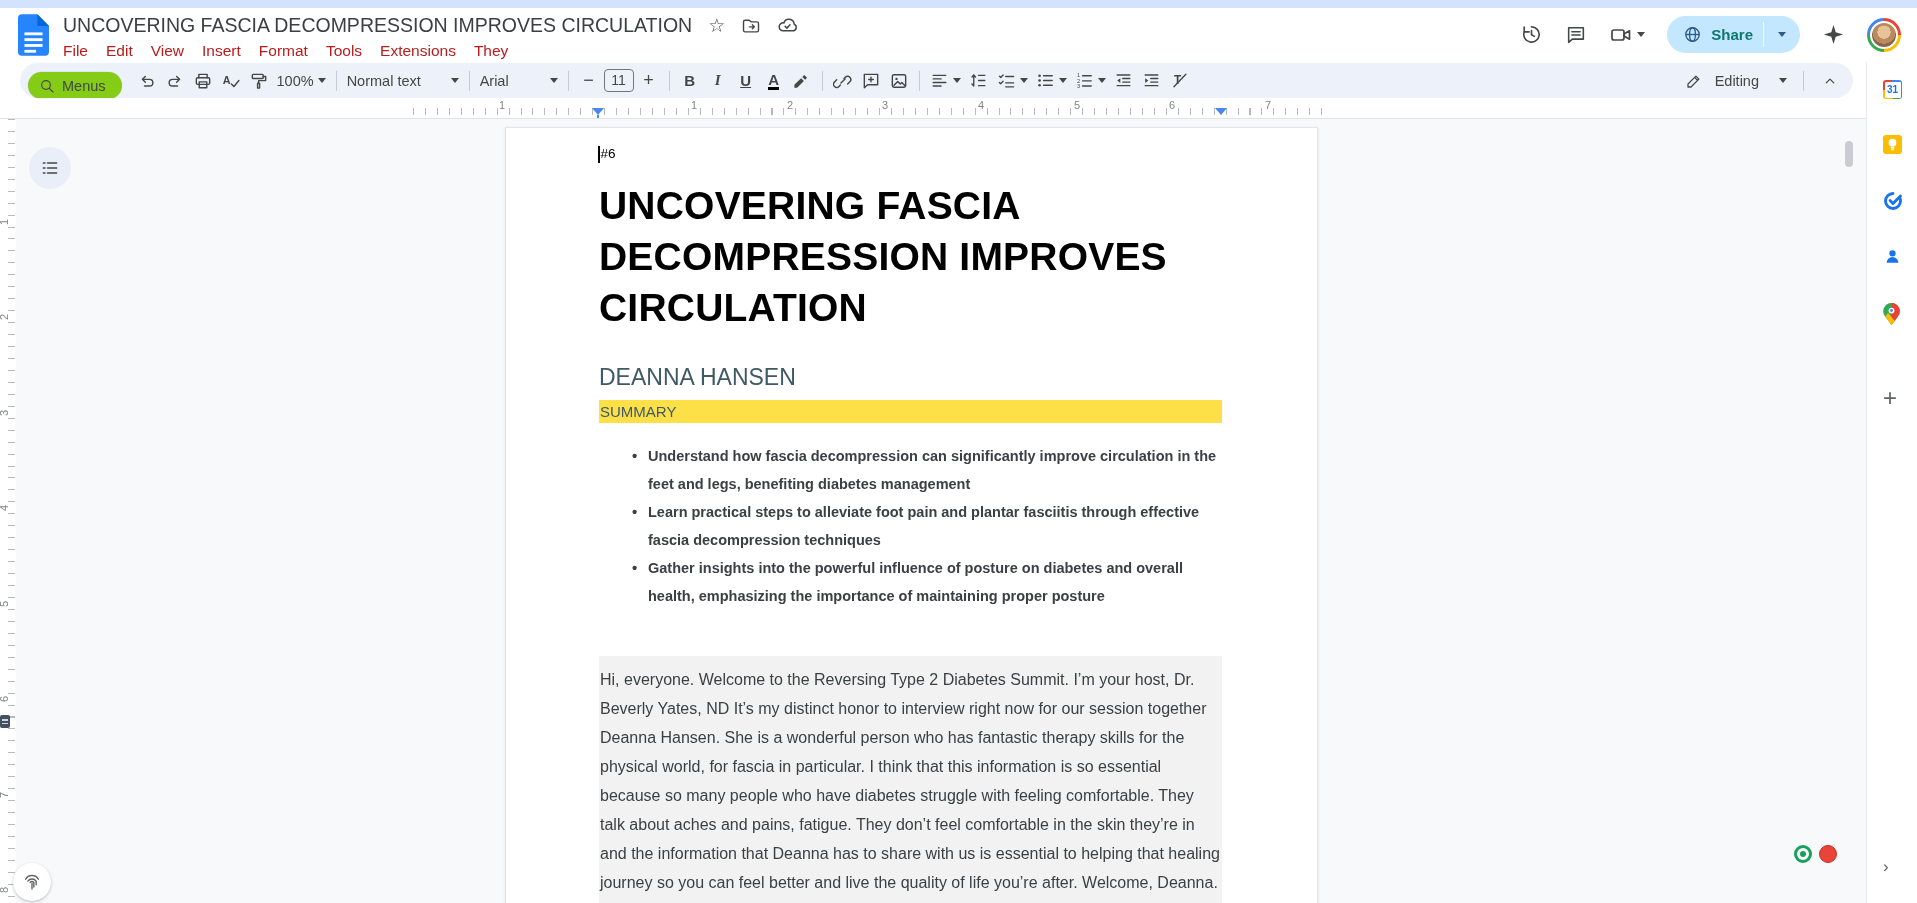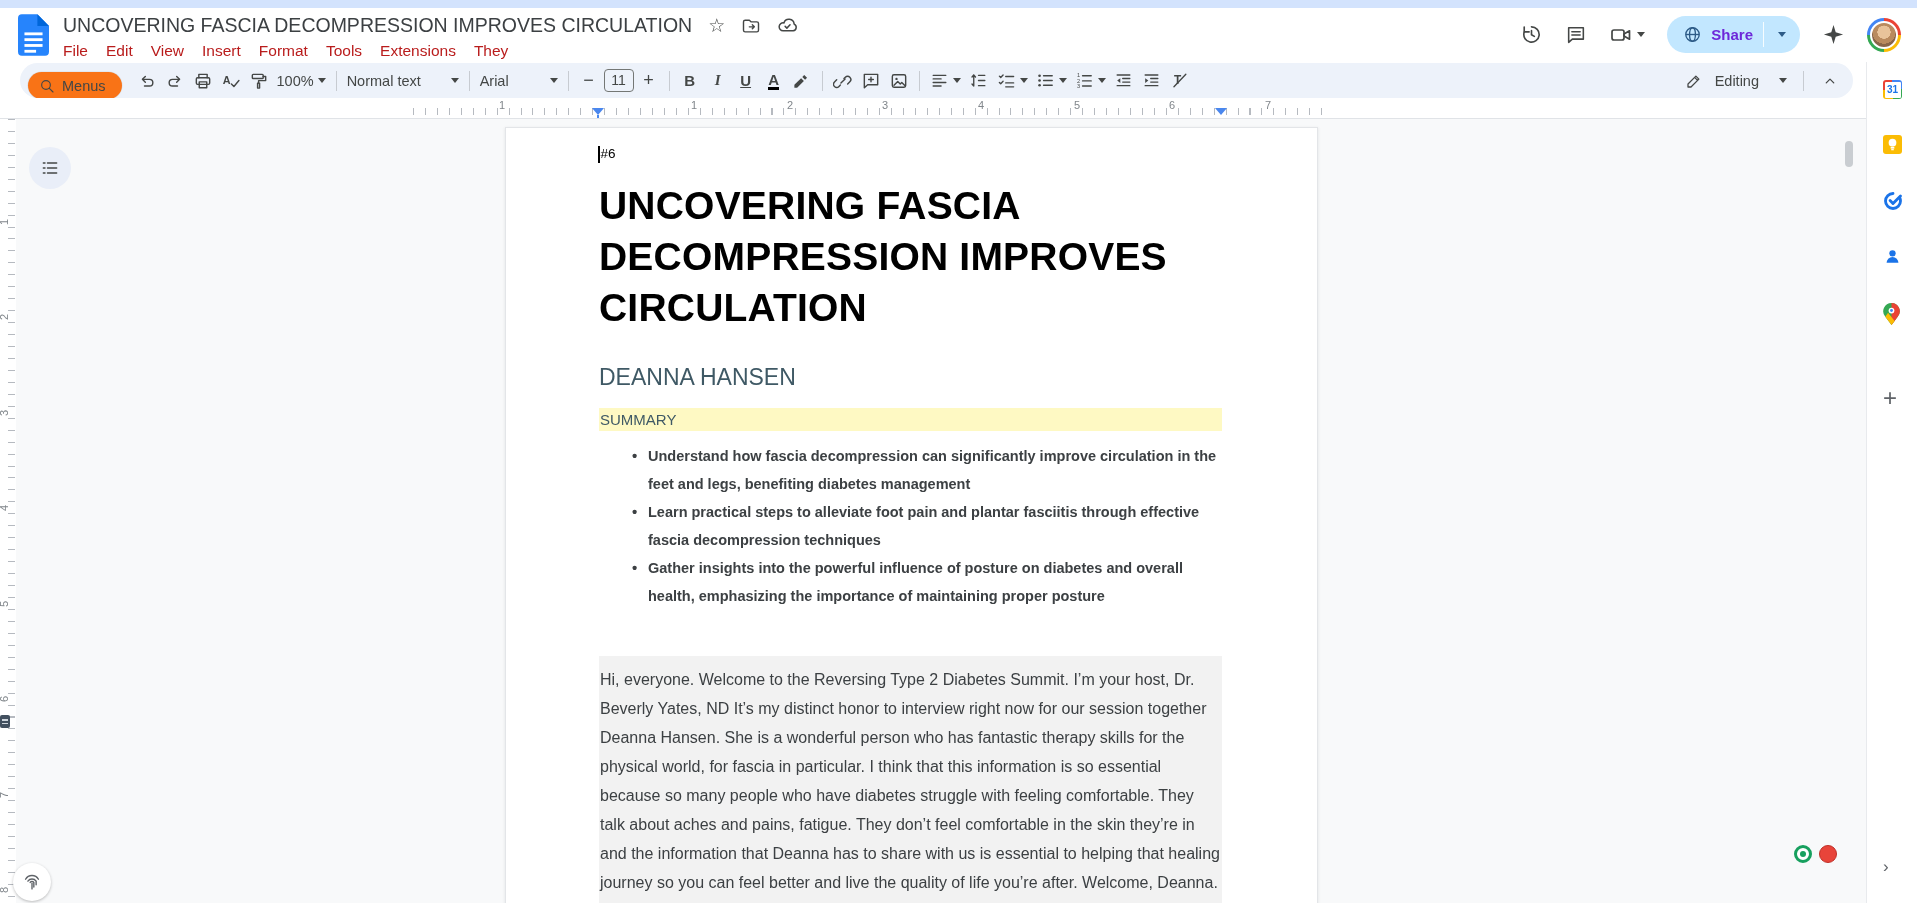--- a/index.html
+++ b/index.html
@@ -17,35 +17,35 @@
   .title-area { flex:0 1 auto; }
   .title-row { display:flex; align-items:center; gap:16px; margin-top:6px; }
   .doc-title { font-size:19.5px; color:#3c4043; white-space:nowrap; }
   .title-row .uic { color:#444746; font-size:19px; line-height:1; cursor:pointer; }
   .menubar { display:flex; gap:4px; margin-top:3px; margin-left:-7px; }
   .menubar span { font-size:15.5px; color:#b91c1c; padding:2px 7px; border-radius:4px; cursor:pointer; }
   .header-right { margin-left:auto; display:flex; align-items:center; gap:22px; padding:8px 16px 0 0; }
   .hbtn { display:flex; align-items:center; gap:4px; cursor:pointer; }
   .share-pill { display:flex; align-items:center; height:37px; background:#c2e7ff; border-radius:19px;
     padding:0 6px 0 16px; cursor:pointer; }
-  .share-pill .lbl { font-size:15px; font-weight:600; color:#6d28d9; margin:0 10px 0 9px; }
+  .share-pill .lbl { font-size:15px; font-weight:600; color:#0f766e; margin:0 10px 0 9px; }
   .share-div { width:1px; height:25px; background:rgba(255,255,255,.85); margin-right:6px; }
   .caret { width:0; height:0; border-left:4.5px solid transparent; border-right:4.5px solid transparent;
     border-top:5px solid #444746; display:inline-block; }
   .share-pill .caret { border-top-color:#2d5b87; margin:0 8px; }
   .avatar { width:34px; height:34px; border-radius:50%; padding:3px;
     background:conic-gradient(#ea4335 0 25%, #fbbc04 25% 50%, #34a853 50% 75%, #4285f4 75% 100%); cursor:pointer; }
   .avatar .ph { width:28px; height:28px; border-radius:50%; border:2px solid #fff;
     background:radial-gradient(circle at 50% 38%, #e8c39a 0 34%, #b98a5e 35% 60%, #8a6548 61%); }
 
   
   .toolbar-row { position:absolute; left:0; top:62px; width:1917px; height:36px; background:#fff; }
   .toolbar { position:absolute; left:20px; top:1px; width:1833px; height:35px; background:#edf2fa;
     border-radius:18px; display:flex; align-items:center; padding:0 10px 0 8px; }
-  .menus-pill { display:flex; align-items:center; gap:7px; background:#f97316; border-radius:15px;
+  .menus-pill { display:flex; align-items:center; gap:7px; background:#84cc16; border-radius:15px;
     height:27px; padding:0 16px 0 11px; cursor:pointer; box-shadow:0 0 0 .5px #dadce0;margin-top:10px; }
   .menus-pill span { font-size:14.5px; color:#444746; }
   .tgroup { display:flex; align-items:center; gap:2px; }
   .tbtn { display:flex; align-items:center; justify-content:center; min-width:26px; height:26px;
     border-radius:4px; cursor:pointer; padding:0 3px; gap:4px; }
   .tlabel { font-size:14.5px; color:#444746; }
   .tdiv { width:1px; height:20px; background:#c7cbd1; margin:0 7px; }
   .fs-box { width:30px; height:23px; border:1px solid #747775; border-radius:4px; text-align:center;
     font-size:14px; color:#444746; line-height:21px; }
   .bchar { font-size:15px; font-weight:700; color:#444746; }
@@ -86,21 +86,21 @@
   .outline-btn { position:absolute; left:29px; top:28px; width:42px; height:42px; border-radius:50%;
     background:#e9eef8; display:flex; align-items:center; justify-content:center; cursor:pointer; }
 
   .page { position:absolute; left:505px; top:8px; width:813px; height:900px; background:#fff;
     border:1px solid #e3e5e8; box-shadow:0 1px 3px rgba(60,64,67,.12); }
   .page-header-text { position:absolute; left:92px; top:18px; font-size:13.5px; color:#000; display:flex; }
   .cursor-bar { width:1.5px; height:17px; background:#000; margin-right:1px; }
   .doc-heading { position:absolute; left:93px; top:52px; width:628px; font-size:39px; font-weight:700;
     color:#000; line-height:51px; letter-spacing:.2px; }
   .doc-author { position:absolute; left:93px; top:236px; font-size:23px; color:#3f5965; }
-  .summary-bar { position:absolute; left:93px; top:280px; width:623px; height:23px; background:#fef9c3;
+  .summary-bar { position:absolute; left:93px; top:272px; width:623px; height:23px; background:#fde047;
     font-size:15px; color:#3f5965; line-height:23px; padding-left:1px; }
   .bullets { position:absolute; left:93px; top:314px; width:623px; list-style:none; }
   .bullets li { position:relative; padding-left:49px; width:627px; font-size:14.5px; font-weight:700;
     color:#3c4043; line-height:28px; }
   .bullets li::before { content:"\2022"; position:absolute; left:33px; top:0; font-size:15px; }
   .transcript-block { position:absolute; left:93px; top:528px; width:623px; background:#f2f2f2;
     padding:4px 0 40px 1px; }
   .speaker { font-size:11.5px; color:#333; }
   .transcript { font-size:16px; color:#3c4043; line-height:29px; margin-top:5px; }
 

